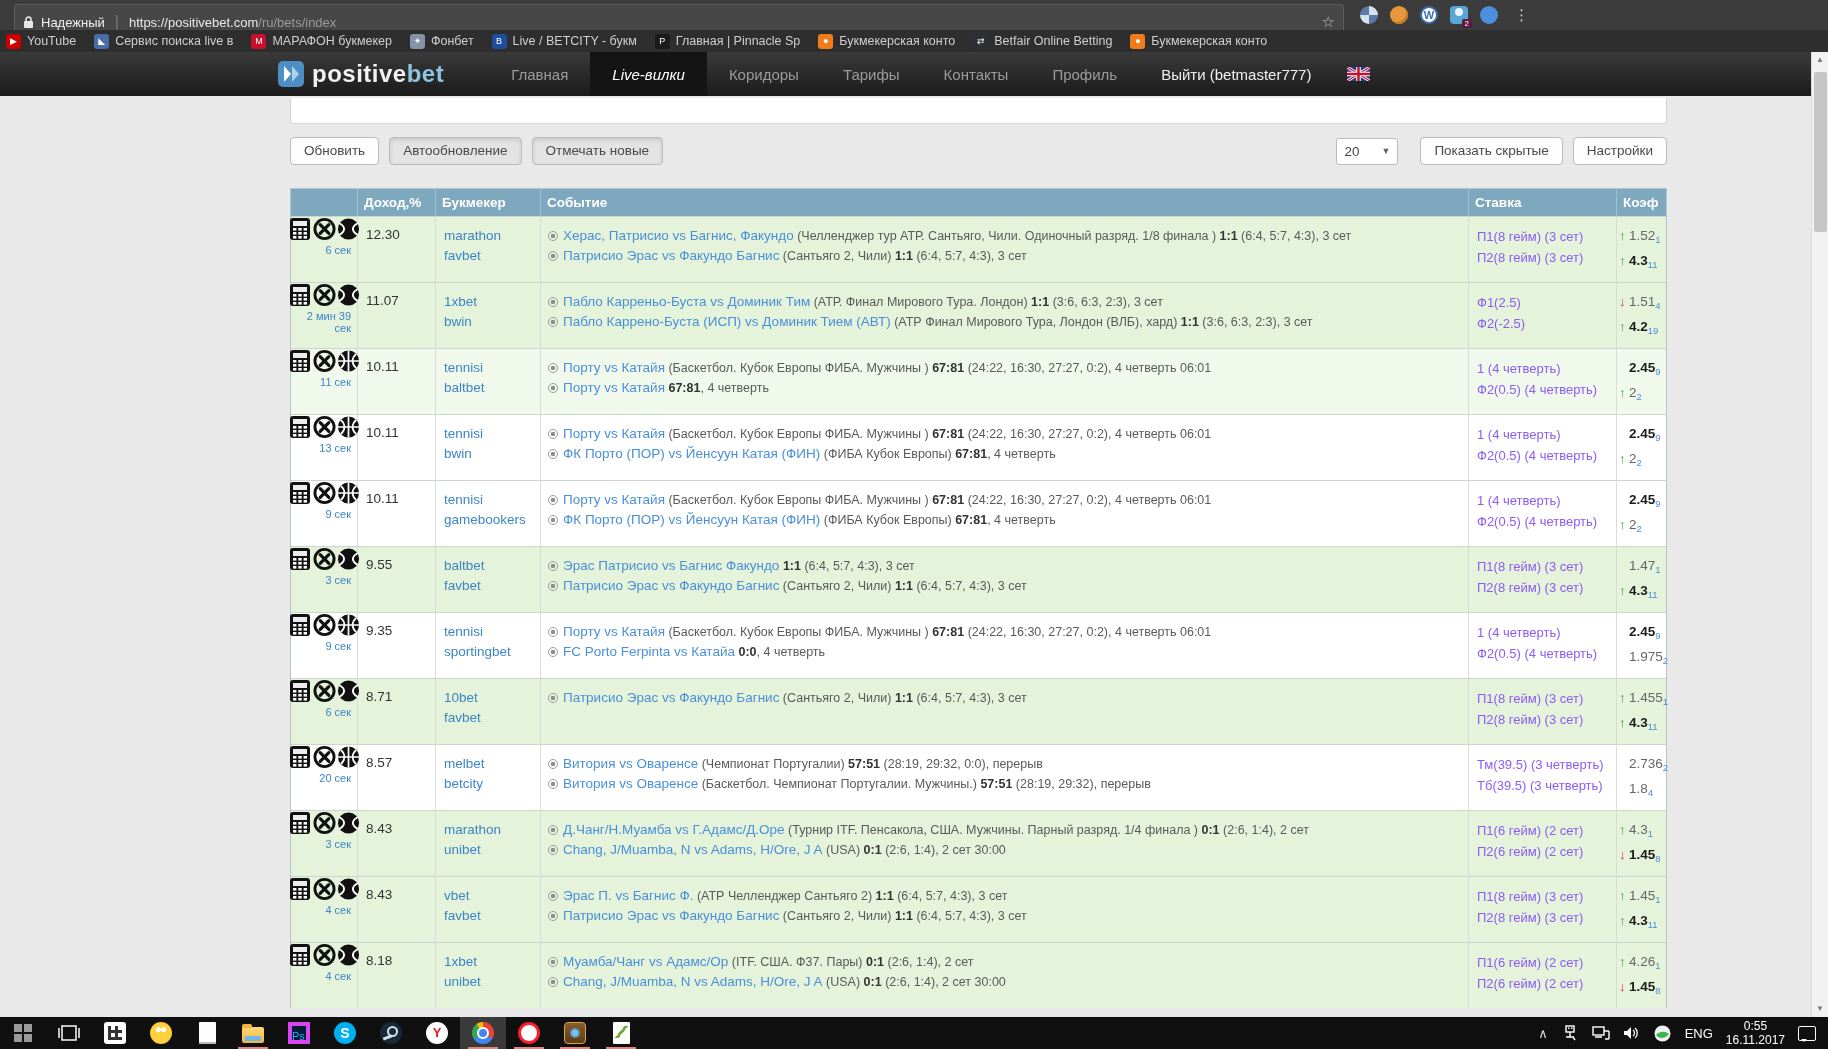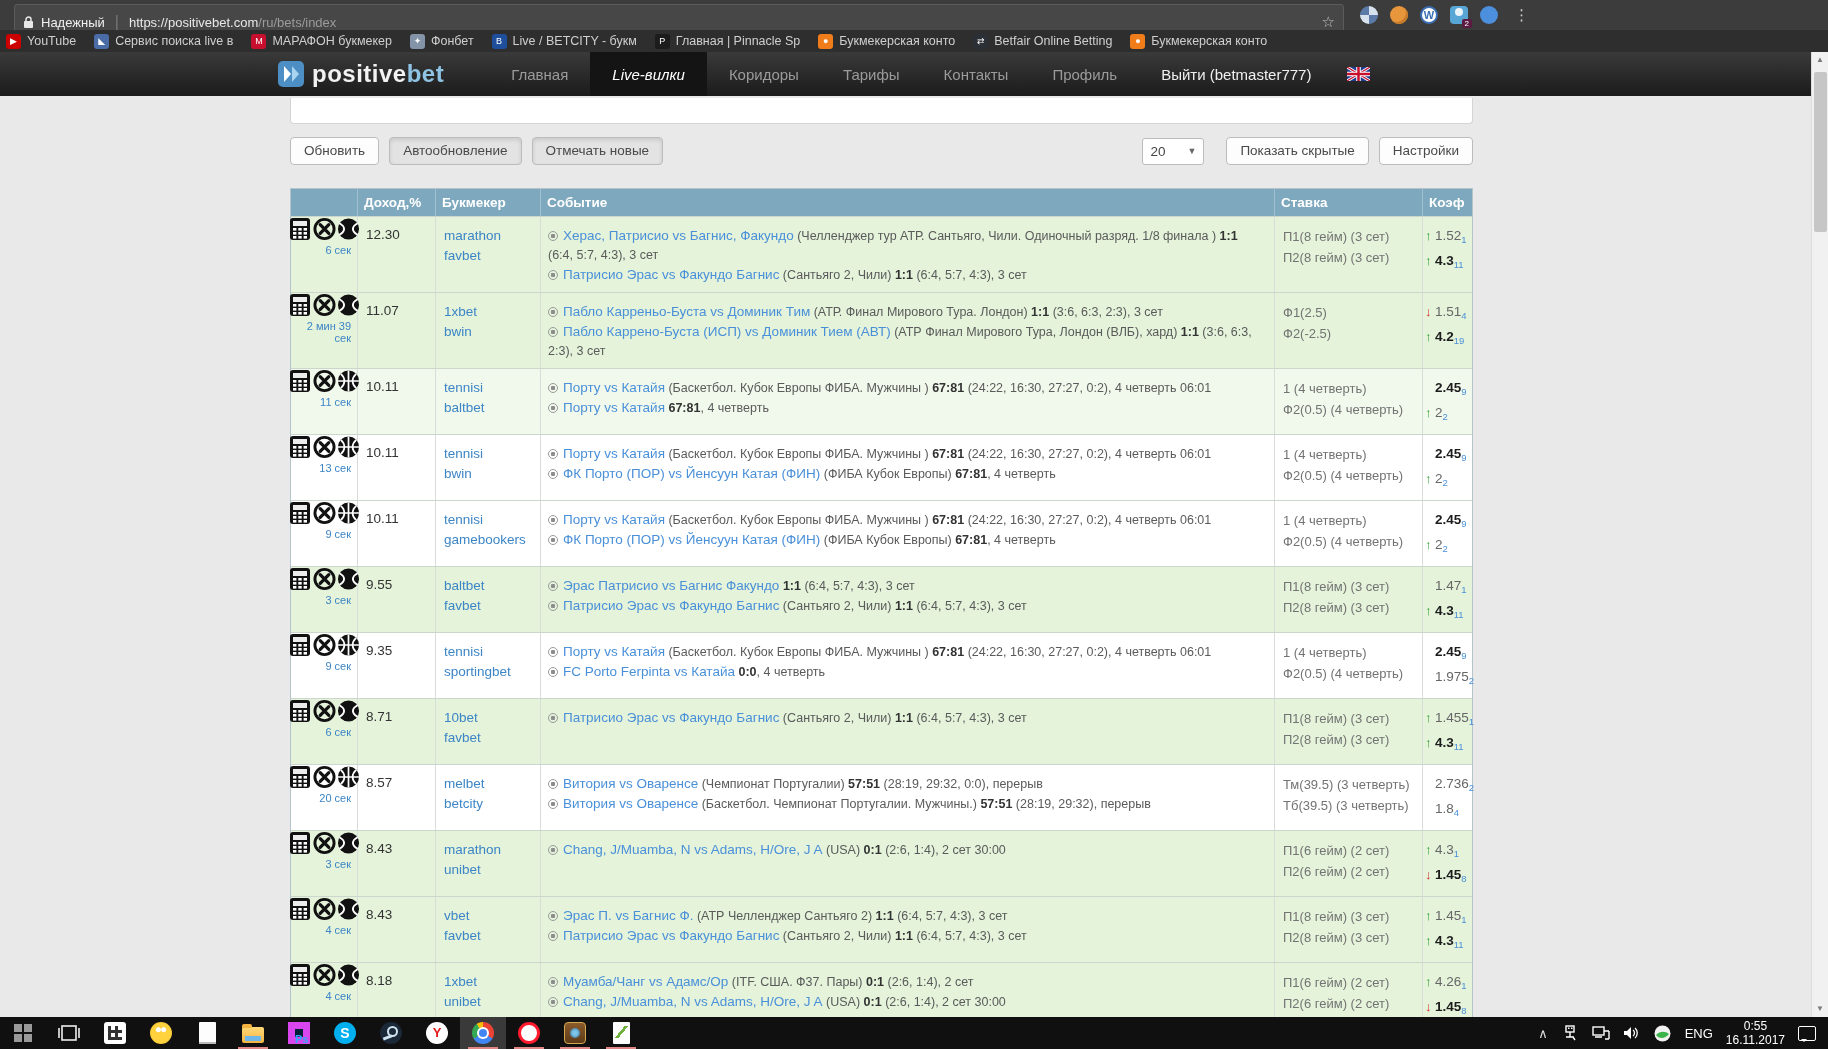--- a/index.html
+++ b/index.html
@@ -39,21 +39,21 @@
   .logo { display:flex; align-items:center; gap:8px; margin-right:45px; }
   .logo-text { font-size:24px; letter-spacing:.5px;font-weight:bold; }
   .logo-text .p1 { color:#f2f2f2; } .logo-text .p2 { color:#8fc3e4; }
   .nav-items { display:flex; align-items:stretch; }
   .nav-item { display:flex; align-items:center; padding:0 22px; color:#9b9b9b; font-size:15px; cursor:pointer; }
   .nav-item.active { background:#141414; color:#fff;font-style:italic; }
   .nav-item.logout { color:#f0f0f0; }
   .nav-flag { align-self:center; margin-left:14px; }
 
   
-  .content { width:1183px; margin-left:290px; }
+  .content { width:1377px; margin-left:290px; }
   .panel-strip { height:26px; margin-top:2px; background:#fff; border:1px solid #d4d4d4; border-top:none; border-radius:0 0 4px 4px; }
   .toolbar { margin-top:13px; height:28px; display:flex; align-items:center; }
   .btn { height:28px; padding:0 13px; font-size:13.5px; color:#4a4a4a; background:#fdfdfd; border:1px solid #bcbcbc; border-radius:4px; margin-right:10px; line-height:26px; cursor:pointer; }
   .btn.pressed { background:#e3e3e3; box-shadow:inset 0 2px 4px rgba(0,0,0,.12); }
   .toolbar-right { margin-left:auto; display:flex; align-items:center; }
   .select { width:62px; height:27px; background:#fff; border:1px solid #bcbcbc; border-radius:3px; font-size:13.5px; color:#444; display:flex; align-items:center; padding:0 7px; margin-right:22px; cursor:pointer; }
   .select .caret { margin-left:auto; font-size:9px; color:#666; }
   .btn.last { margin-right:0; }
 
   
@@ -71,21 +71,21 @@
   .icon-row { display:flex; justify-content:center; gap:2px; }
   .ric { width:22px; height:24px; display:inline-block; cursor:pointer; }
   .t-time { margin-top:3px; color:var(--link); font-size:11px; }
   .c-profit { font-size:13.5px; color:#333; padding-top:10px; padding-left:8px; }
   .c-bm { padding-top:9px; padding-left:8px; }
   .bm-link { display:block; color:var(--link); font-size:13.5px; line-height:20px; text-decoration:none; cursor:pointer; }
   .c-ev { padding-top:9px; padding-left:7px; padding-right:10px; color:#5a5a5a; line-height:19px; }
   .ev-dot { display:inline-block; width:10px; height:10px; border:1px solid #9a9a9a; border-radius:50%; margin-right:5px; position:relative; top:1px; background:radial-gradient(circle at 50% 50%, #8d8d8d 0 2px, transparent 2.5px); cursor:pointer; }
   .ev-link { color:#4a90d9; font-size:13.5px; text-decoration:none; cursor:pointer; }
   .ev-score { color:#333; }
-  .c-st { padding-top:9px; padding-left:8px; font-size:13px; color:#737373; }
+  .c-st { padding-top:9px; padding-left:8px; font-size:13px; color:#8b5cf6; }
   .stake-line { line-height:21px; }
   .c-cf { padding-top:8px; padding-left:2px; padding-right:10px; }
   .coef-line { line-height:21px; white-space:nowrap; }
   .cf-arrow { display:inline-block; width:10px; font-weight:bold; font-size:13px; }
   .cf-arrow.up { color:var(--coef-up); } .cf-arrow.down { color:var(--coef-down); }
   .cf-val { font-size:13.5px; color:#666; }
   .cf-val.bold { font-weight:bold; color:#1c1c1c; }
   .cf-sub { font-size:9.5px; color:var(--sub); vertical-align:-3px; }
 
   
@@ -103,21 +103,21 @@
   .ico16 { width:22px; height:22px; position:relative; }
   .i-grid { background:#fff; border-radius:3px; }
   .i-grid:before { content:""; position:absolute; inset:4px 4px; background:
       repeating-linear-gradient(90deg,#333 0 3px,transparent 3px 7px),
       repeating-linear-gradient(0deg,#333 0 3px,transparent 3px 7px); }
   .i-icq { background:radial-gradient(circle at 38% 35%, #fff 0 2px, transparent 3px), radial-gradient(circle at 62% 35%, #fff 0 2px, transparent 3px), radial-gradient(#ffd23e 60%, #e3a81c); border-radius:50%; }
   .i-notepad { background:#fdfdfd; width:17px !important; margin:0 auto; border-radius:1px; box-shadow:inset 0 -14px 0 -12px #bbb, inset 0 -18px 0 -16px #bbb; }
   .i-folder { background:linear-gradient(#ffd979,#f4b43f); border-radius:2px; margin-top:4px; height:16px !important; }
   .i-folder:before { content:""; position:absolute; top:-3px; left:0; width:10px; height:4px; background:#f4b43f; border-radius:2px 2px 0 0; }
   .i-folder:after { content:""; position:absolute; bottom:2px; left:3px; right:3px; height:5px; background:#6fb7e8; }
-  .i-ps { background:#001e36; border:7px solid #d946ef; color:#31a8ff; font-size:11px; font-weight:bold; text-align:right; line-height:20px; }
+  .i-ps { background:#001e36; border:4px solid #d946ef; color:#31a8ff; font-size:11px; font-weight:normal; text-align:left; line-height:20px; }
   .i-skype { background:#00aff0; border-radius:50%; color:#fff; font-weight:bold; font-size:14px; text-align:center; line-height:22px; }
   .i-steam { background:#1b2838; border-radius:50%; }
   .i-steam:before { content:""; position:absolute; right:4px; top:4px; width:7px; height:7px; border:2px solid #cfe3f0; border-radius:50%; }
   .i-steam:after { content:""; position:absolute; left:3px; bottom:5px; width:9px; height:3px; background:#cfe3f0; transform:rotate(-20deg); }
   .i-yandex { background:#fff; border-radius:50%; color:#e21a1a; font-weight:bold; font-size:13px; text-align:center; line-height:22px; }
   .i-chrome { border-radius:50%; background:conic-gradient(#ea4335 0 33%, #4285f4 0 66%, #34a853 0 90%, #fbbc05 0); }
   .i-chrome:before { content:""; position:absolute; inset:5px; background:#fff; border-radius:50%; }
   .i-chrome:after { content:""; position:absolute; inset:7px; background:#4285f4; border-radius:50%; }
   .i-opera { border:3px solid #ff1b2d; border-radius:50%; background:#fff; }
   .i-hs { background:linear-gradient(#8a5a2b,#5d3a18); border:1px solid #d4a94e; border-radius:4px; }
@@ -827,20 +827,23 @@
 
         </div>
         <div class="t-time">3 сек</div>
       </div>
       <div class="cell c-profit">8.43</div>
       <div class="cell c-bm">
         <a class="bm-link">marathon</a>
         <a class="bm-link">unibet</a>
       </div>
       <div class="cell c-ev">
+        <div class="event-line">
+          <span class="ev-dot"></span><a class="ev-link">Д.Чанг/Н.Муамба vs Г.Адамс/Д.Оре</a><span class="ev-pre"> (Турнир ITF. Пенсакола, США. Мужчины. Парный разряд. 1/4 финала ) </span><b class="ev-score">0:1</b><span class="ev-post"> (2:6, 1:4), 2 сет</span>
+        </div>
         <div class="event-line">
           <span class="ev-dot"></span><a class="ev-link">Chang, J/Muamba, N vs Adams, H/Ore, J A</a><span class="ev-pre"> (USA) </span><b class="ev-score">0:1</b><span class="ev-post"> (2:6, 1:4), 2 сет 30:00</span>
         </div>
       </div>
       <div class="cell c-st">
         <div class="stake-line">П1(6 гейм) (2 сет)</div>
         <div class="stake-line">П2(6 гейм) (2 сет)</div>
       </div>
       <div class="cell c-cf">
         <div class="coef-line"><span class="cf-arrow up">↑</span><span class="cf-val">4.3</span><span class="cf-sub">1</span></div>

